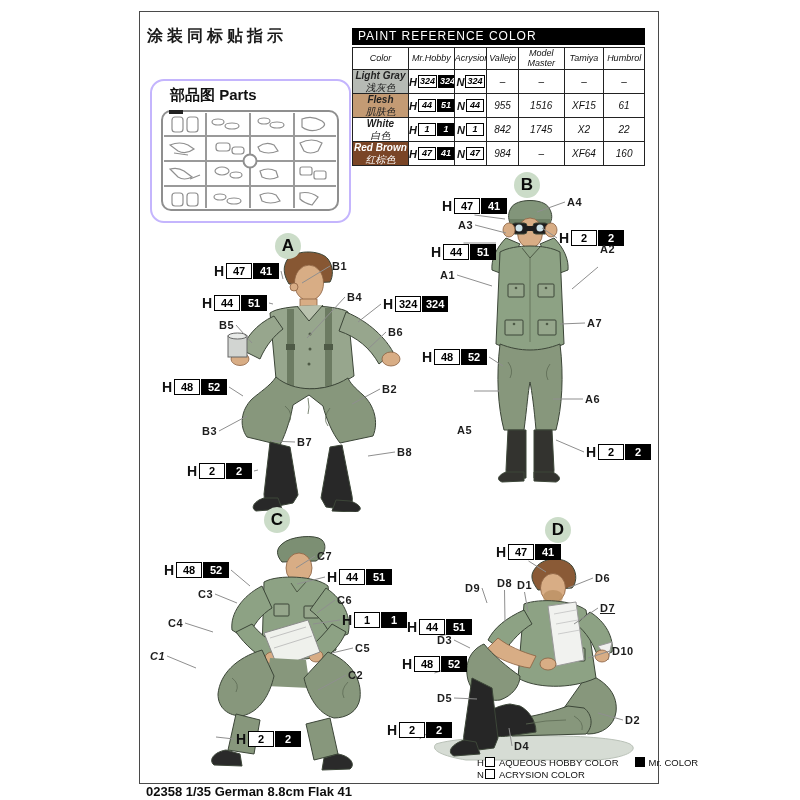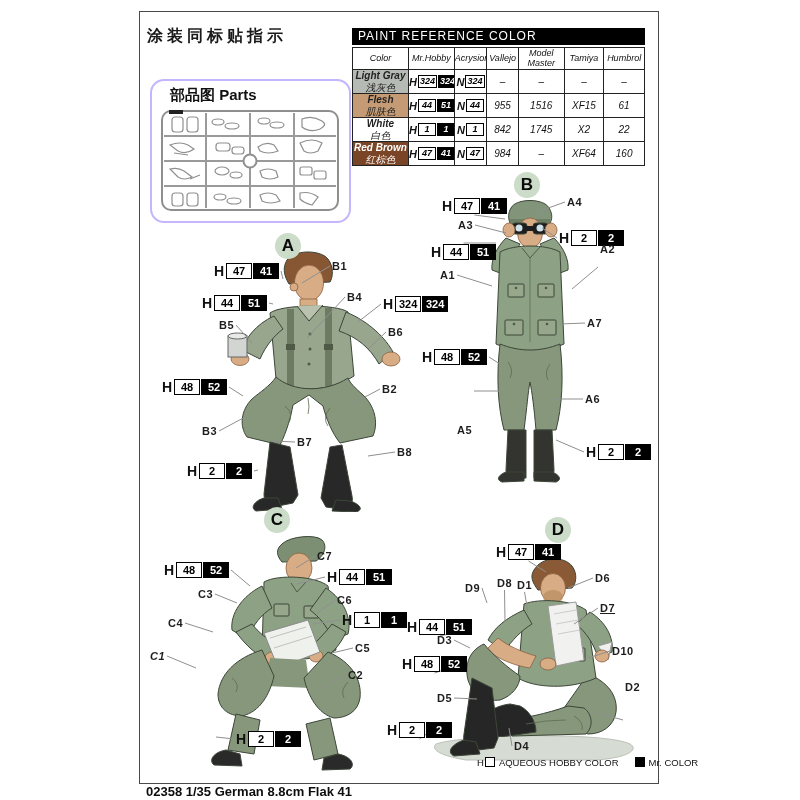--- a/index.html
+++ b/index.html
@@ -514,24 +514,27 @@
         </span>
       </span>
       <span class="callout" style="left: 595px; top: 572px;">D6</span>
       <span class="callout" style="left: 465px; top: 582px;">D9</span>
       <span class="callout" style="left: 497px; top: 577px;">D8</span>
       <span class="callout" style="left: 517px; top: 579px;">D1</span>
       <span class="callout" style="left: 600px; top: 602px; text-decoration: underline;">D7</span>
       <span class="callout" style="left: 437px; top: 634px;">D3</span>
       <span class="callout" style="left: 612px; top: 645px;">D10</span>
       <span class="callout" style="left: 437px; top: 692px;">D5</span>
-      <span class="callout" style="left: 625px; top: 681px;">D2</span>
+      <span class="callout" style="left: 625px; top: 714px;">D2</span>
       <span class="callout" style="left: 514px; top: 740px;">D4</span>
     </div>
 
   <div class="legend">
     <div>
       <span>H</span><span class="lgbox"></span><span>AQUEOUS HOBBY COLOR</span><span class="lgbox filled"></span><span>Mr. COLOR</span>
     </div>
+    <div>
+      <span>N</span><span class="lgbox"></span><span>ACRYSION COLOR</span>
+    </div>
   </div>
 
   <div class="footer">02358 1/35 German 8.8cm Flak 41</div>
 </div>
 
 </body></html>

